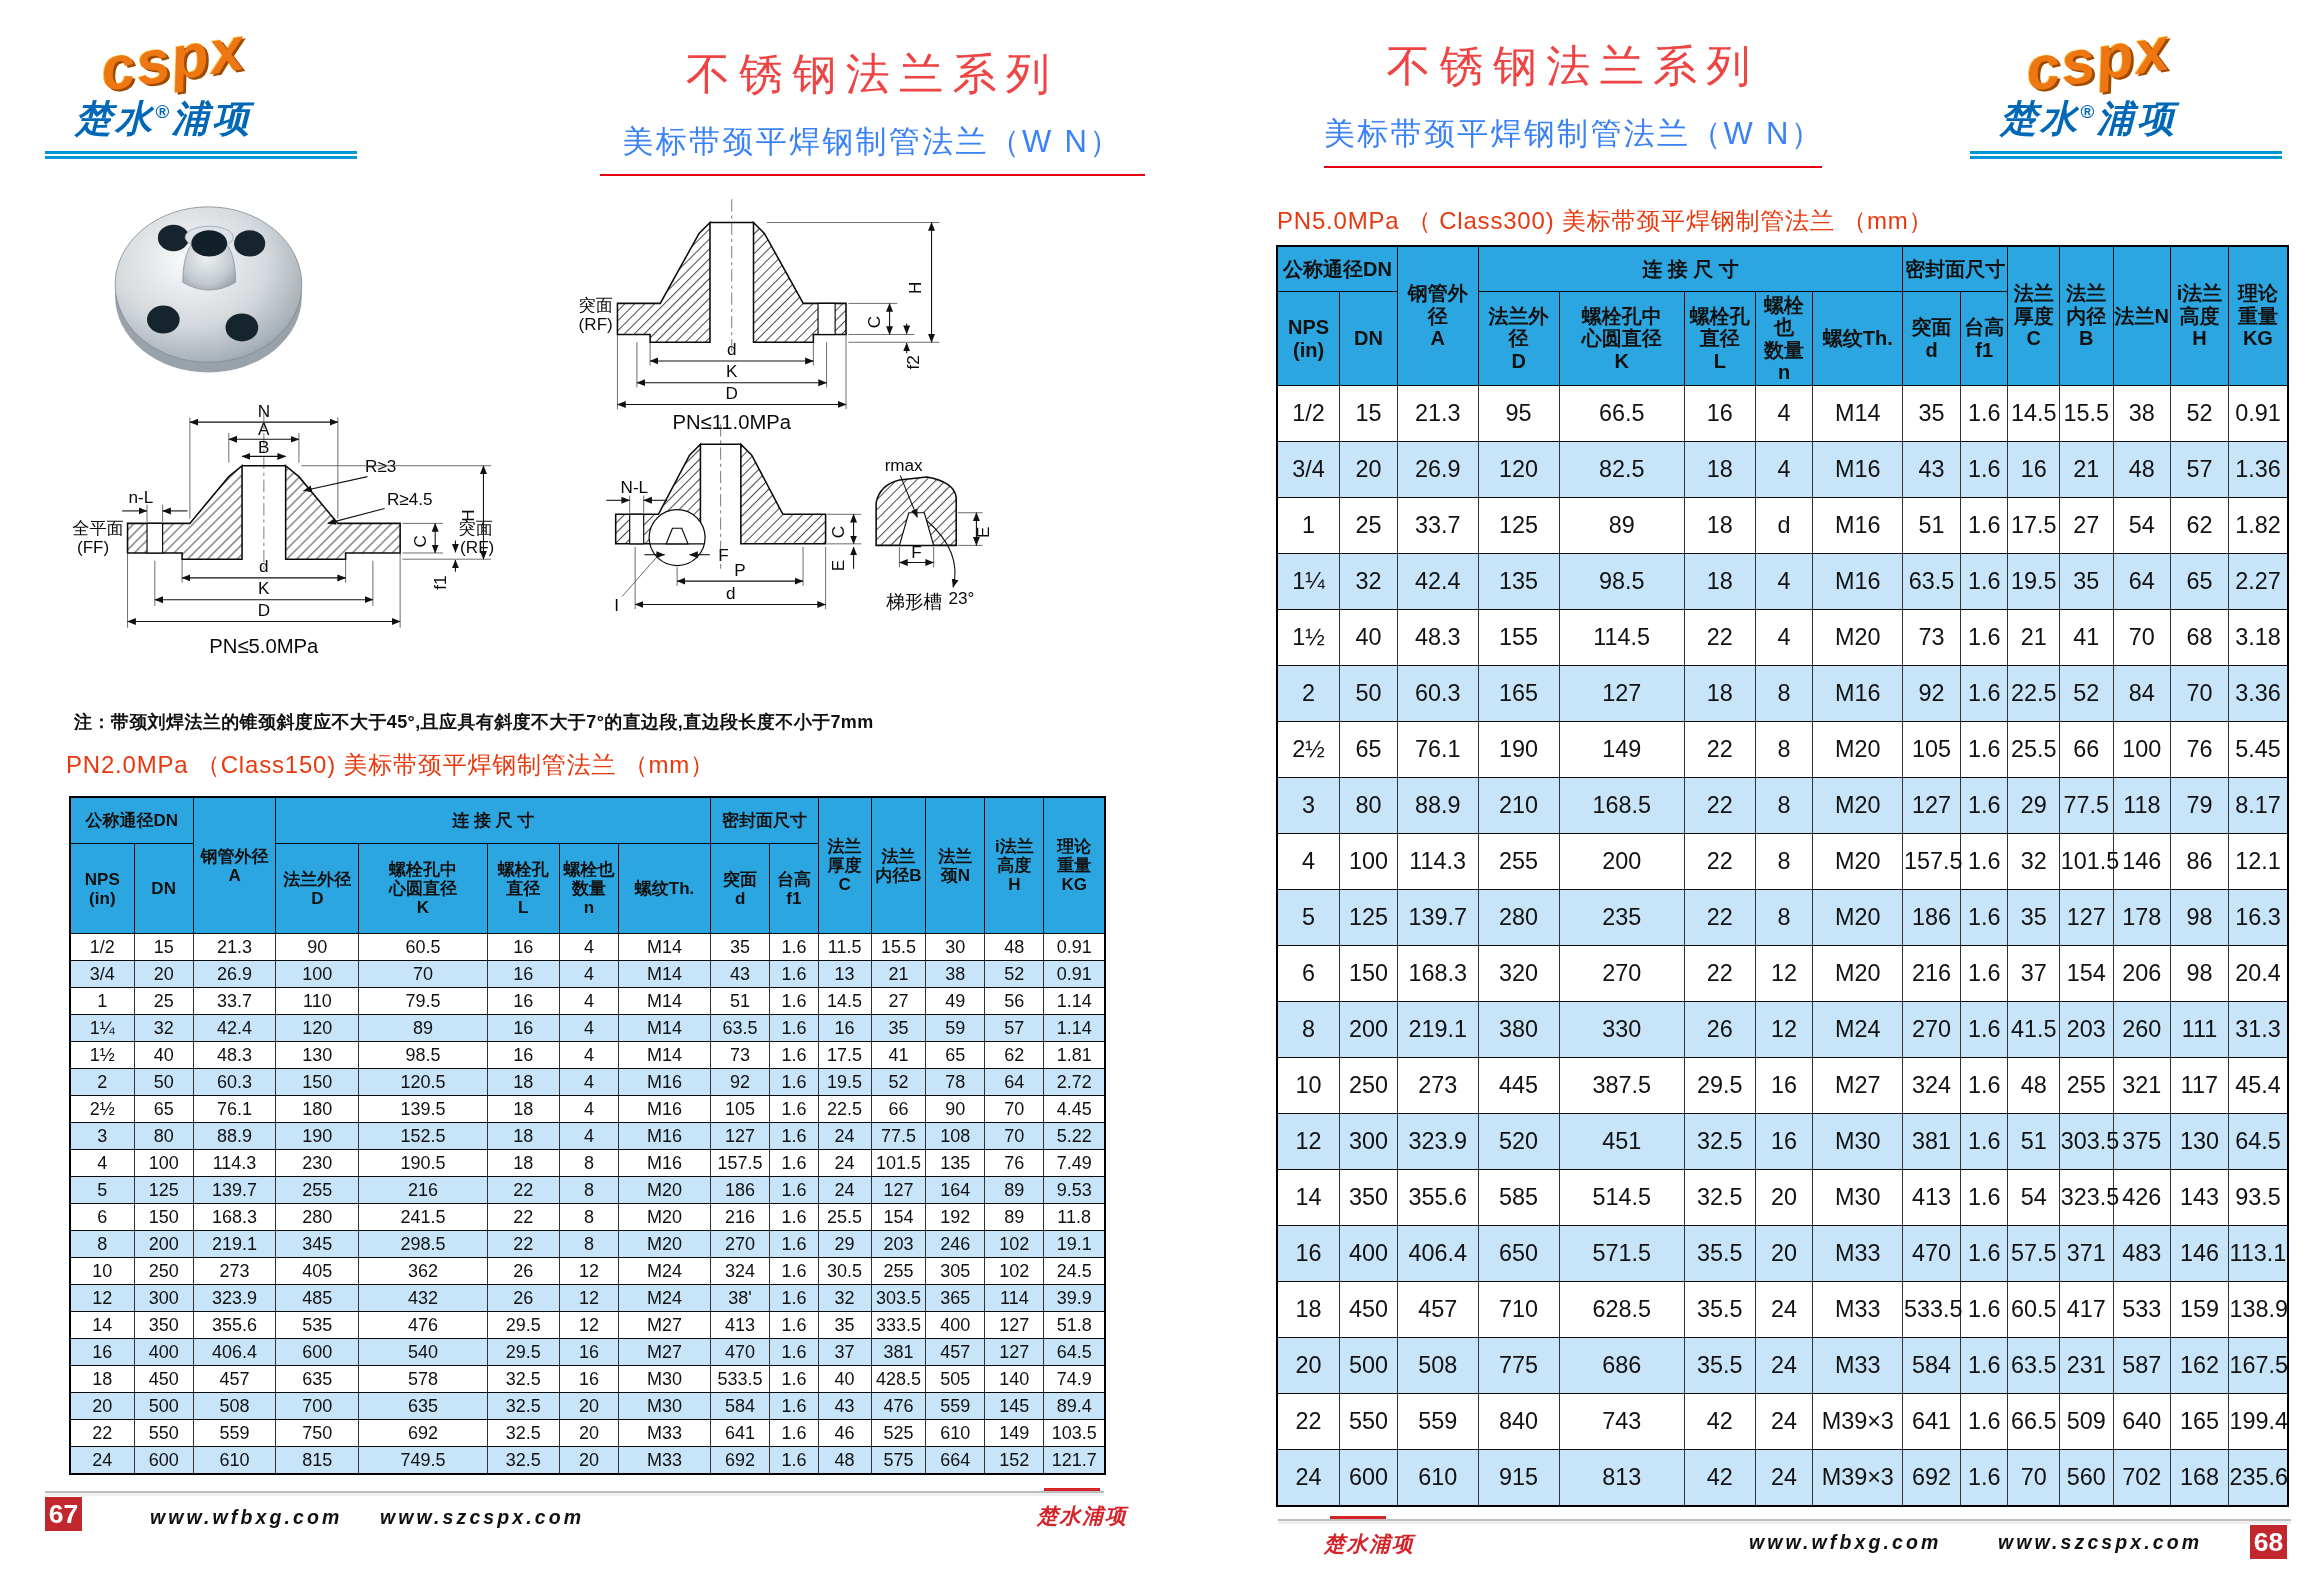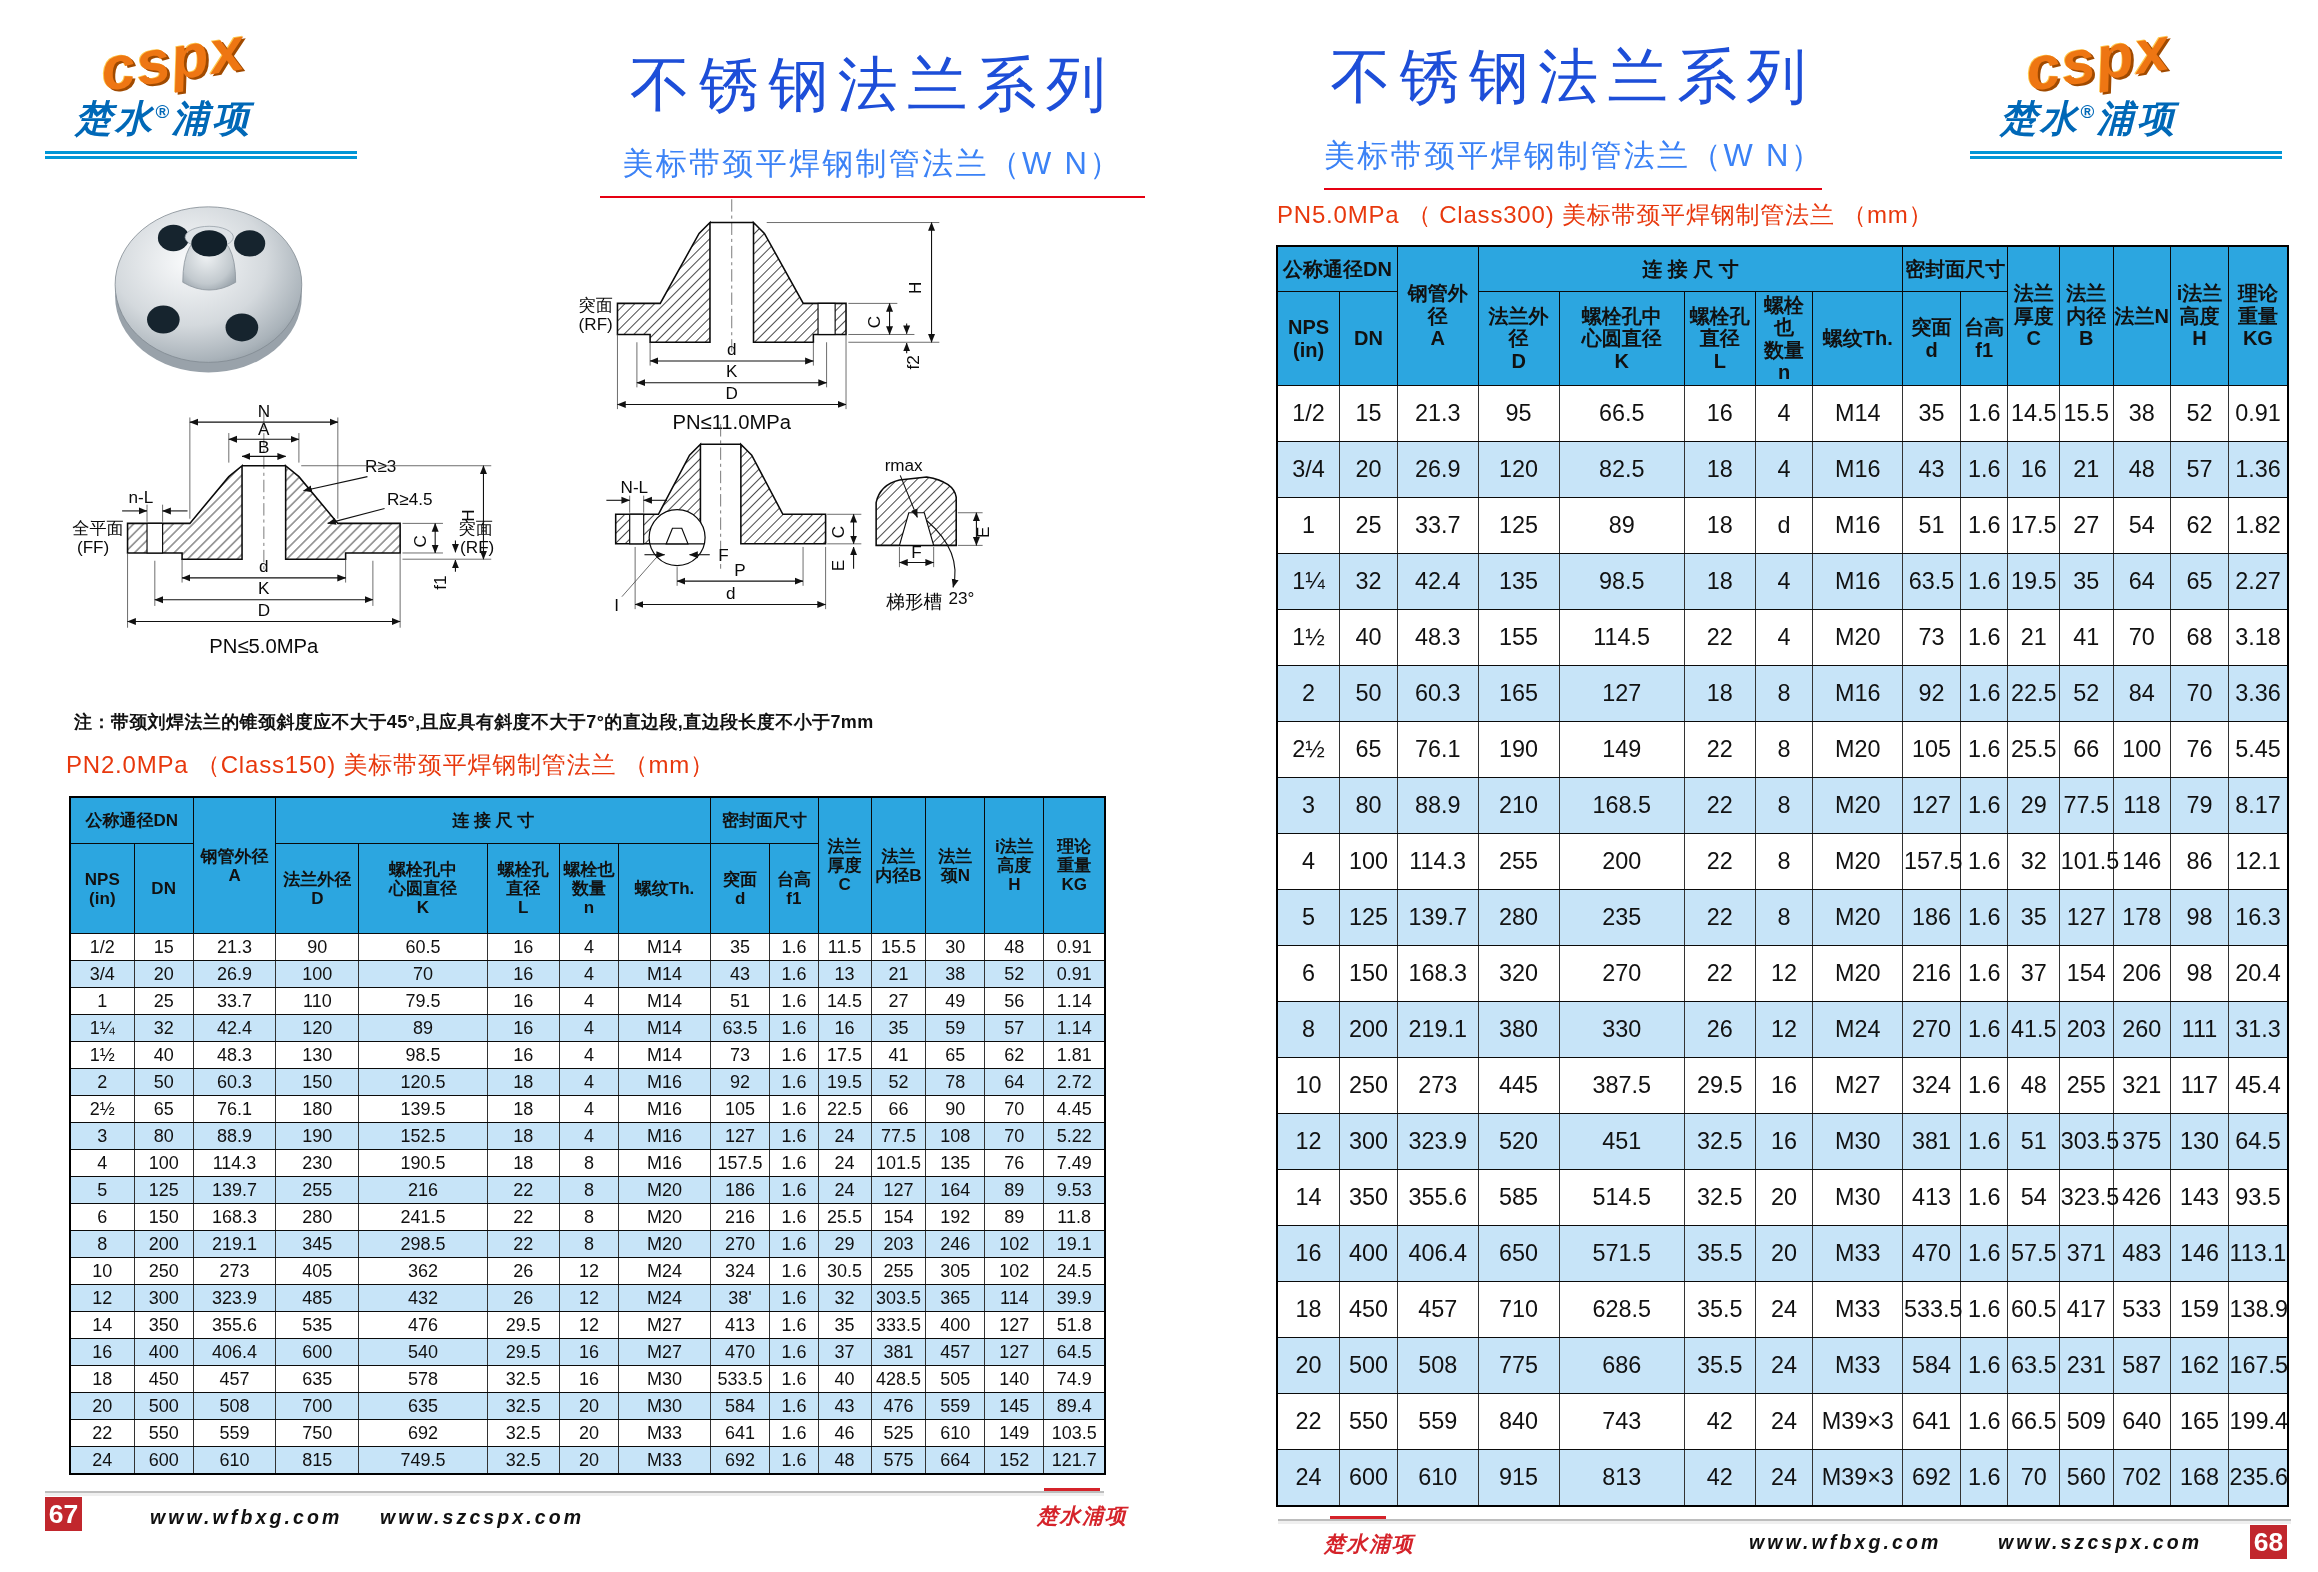--- a/index.html
+++ b/index.html
@@ -13,21 +13,21 @@
     color:#ee7613;transform:rotate(-9deg);letter-spacing:1.6px;
     text-shadow:2.3px 2.3px 0 #a04a00, -0.8px -0.8px 0 #ffc94d;}
   .logo-cn{position:absolute;left:30px;top:61px;font-size:37px;font-weight:bold;font-style:italic;
     color:#0068b7;letter-spacing:3.1px;white-space:nowrap;}
   .logo-cn sup{font-size:18.7px;}
   .logo-rule{position:absolute;left:0;top:118px;width:312px;height:7.8px;
     background:linear-gradient(to bottom,#0096d6 0 3.1px,#ffffff 3.1px 4.7px,#0096d6 4.7px 7.8px);}
 
   
   .page-head{text-align:center;}
-  .page-title{font-size:60px;color:#1d4ed8;letter-spacing:9.3px;white-space:nowrap;}
+  .page-title{font-size:44px;color:#ef4444;letter-spacing:9.3px;white-space:nowrap;}
   .page-sub{font-size:31px;color:#3b82f6;letter-spacing:2.3px;margin-top:17px;padding-bottom:11px;
     border-bottom:2.3px solid #e60012;white-space:nowrap;}
 
   .fig-caption{font-size:23.4px;font-weight:bold;color:#e8380d;letter-spacing:1.6px;text-align:center;width:981px;}
   .note{font-size:18px;font-weight:700;color:#111;letter-spacing:0.4px;}
   .tbl-title{font-size:24px;color:#e8380d;font-weight:500;letter-spacing:0.8px;white-space:nowrap;}
 
   
   table.spec{border-collapse:collapse;table-layout:fixed;width:100%;background:#fff;border:2.3px solid #000;}
   table.spec th{background:#2ca6e0;border:1.6px solid #0a0a0a;font-weight:bold;
@@ -677,21 +677,21 @@
     <div class="page-title">不锈钢法兰系列</div>
     <div class="page-sub">美标带颈平焊钢制管法兰（W N）</div>
   </div>
 
   <div class="abs logo" style="left:810px;top:33px">
     <span class="logo-text">cspx</span>
     <span class="logo-cn"><span>楚水</span><sup>®</sup><span>浦项</span></span>
     <span class="logo-rule"></span>
   </div>
 
-  <div class="abs tbl-title" style="left:117px;top:199px">PN5.0MPa （ Class300)  美标带颈平焊钢制管法兰  （mm）</div>
+  <div class="abs tbl-title" style="left:117px;top:205px">PN5.0MPa （ Class300)  美标带颈平焊钢制管法兰  （mm）</div>
 
   <div class="abs" style="left:116px;top:245px;width:1013px">
     <table class="spec" id="table300">
       <colgroup>
         <col style="width:6.2%">
           <col style="width:5.7%">
           <col style="width:8%">
           <col style="width:8%">
         <col style="width:12.4%">
           <col style="width:7%">

